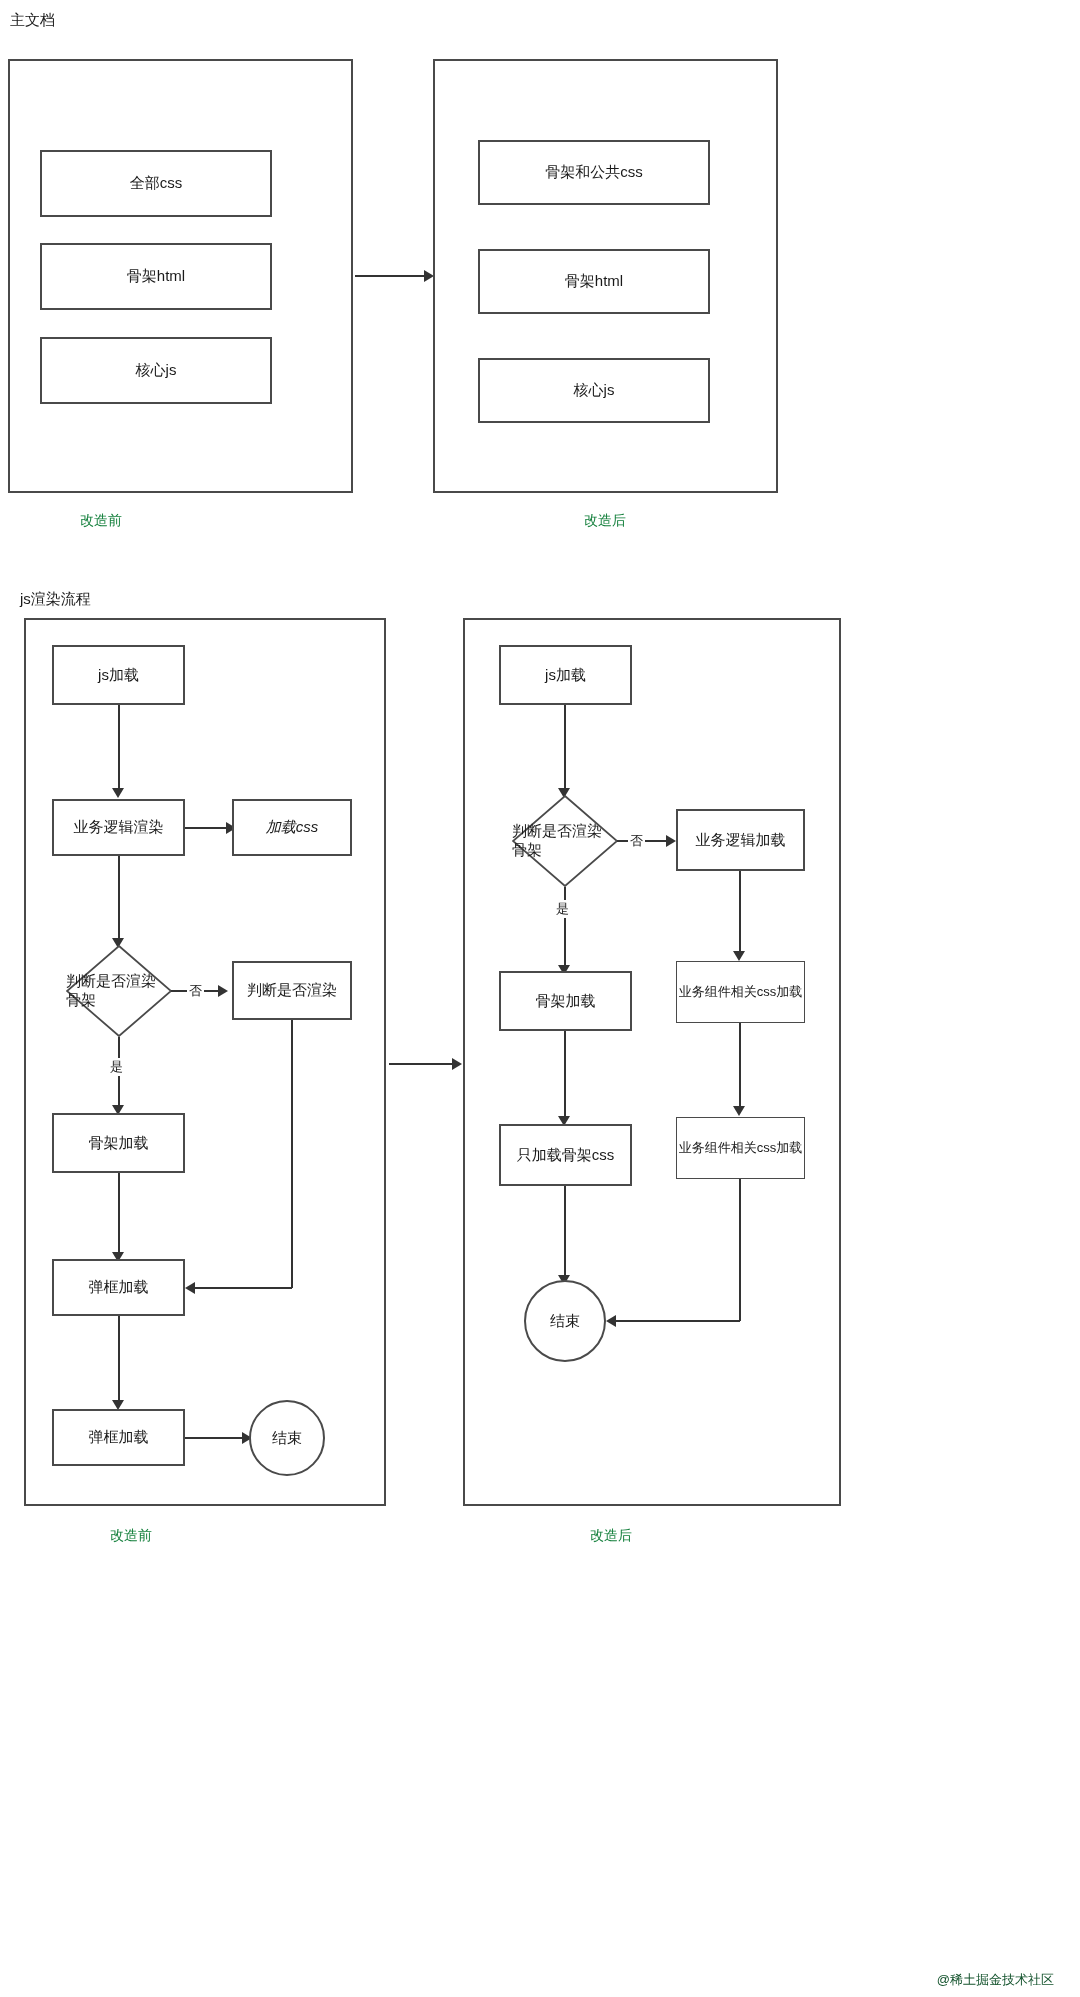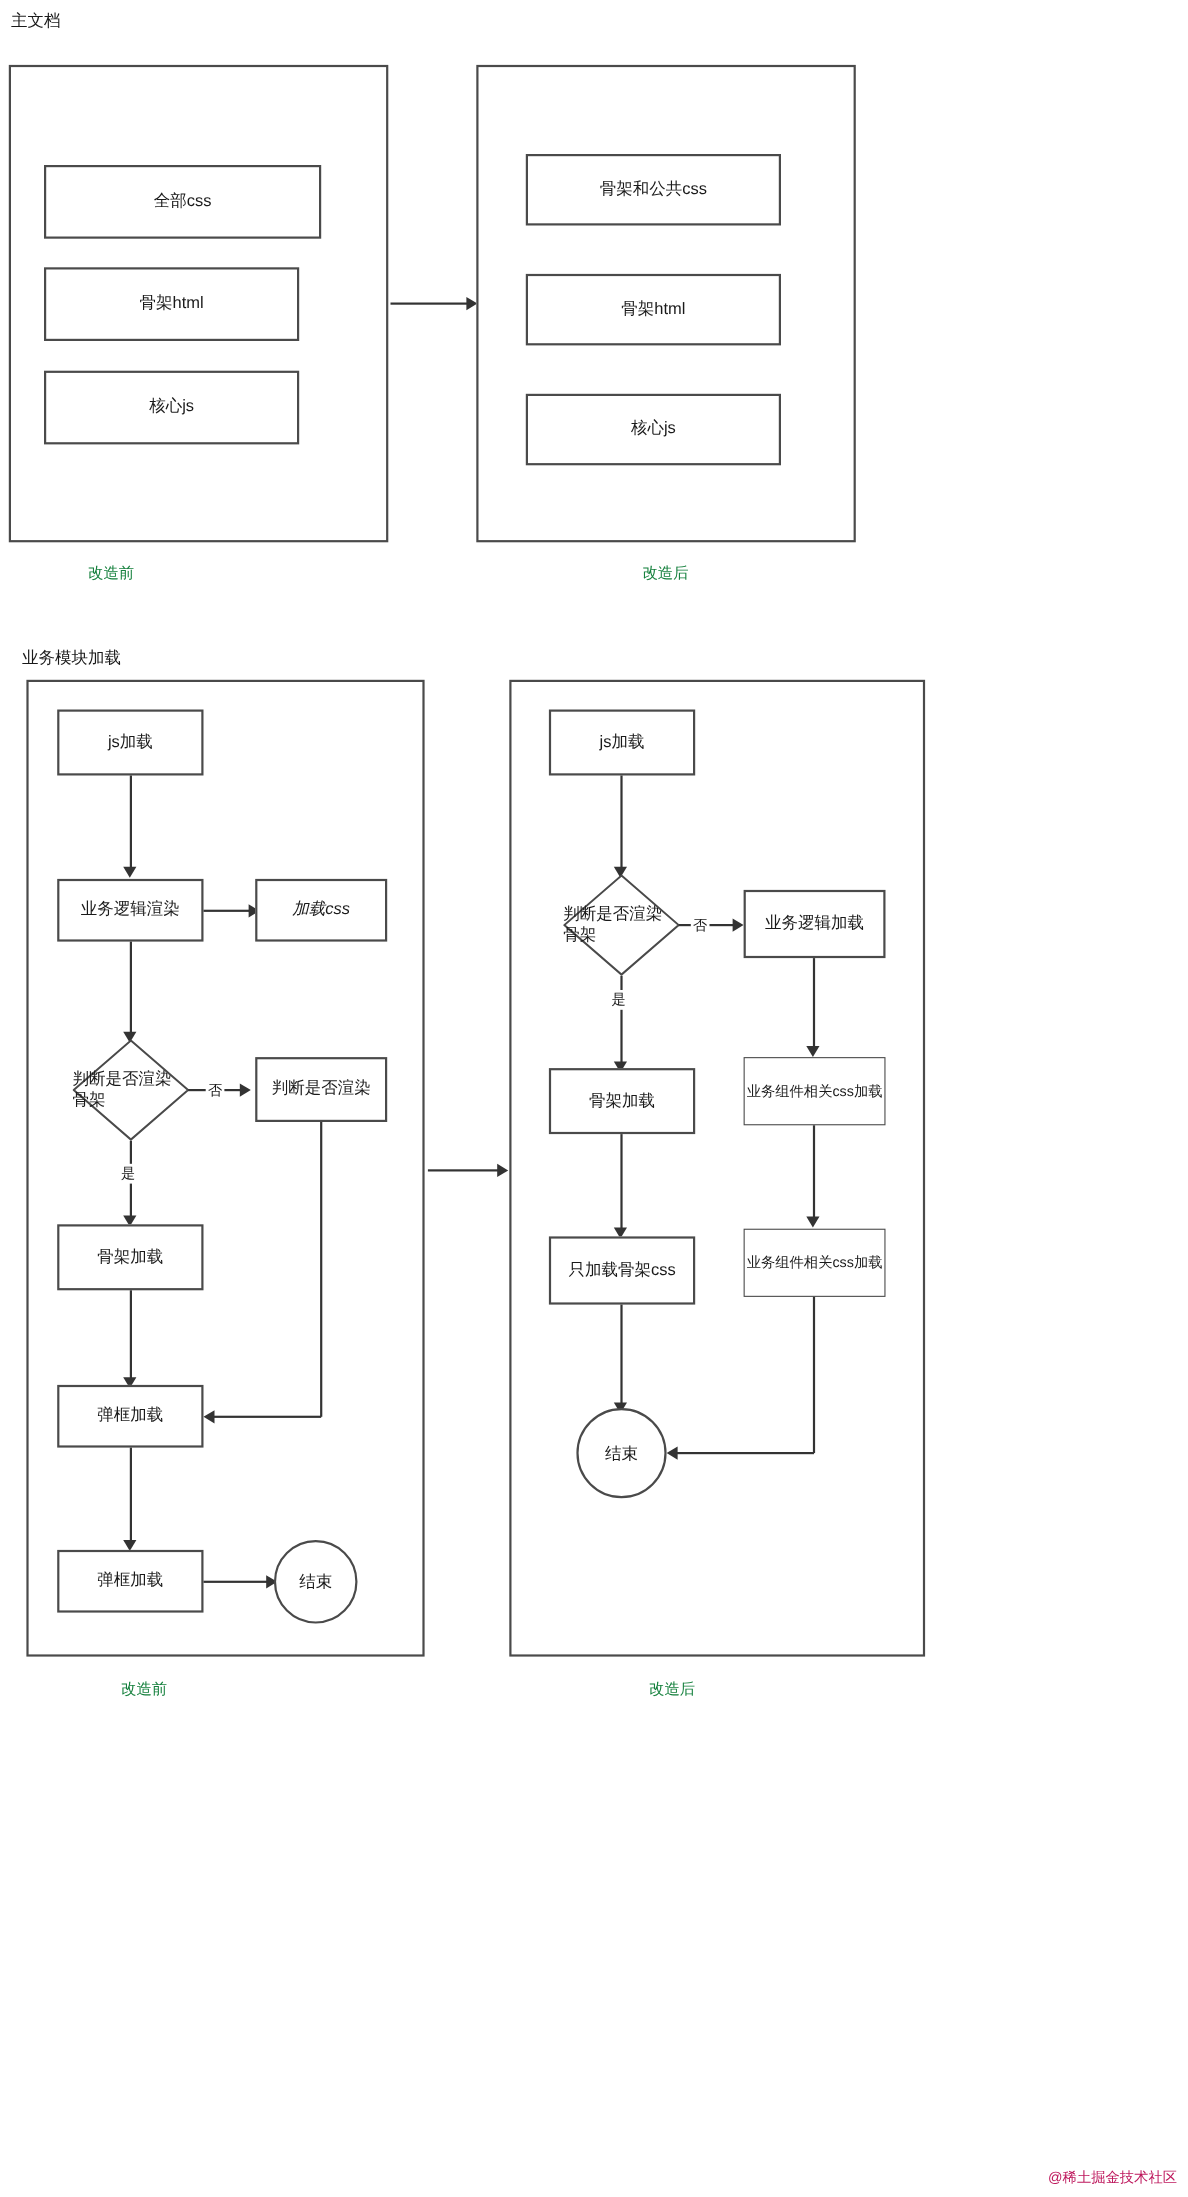--- a/index.html
+++ b/index.html
@@ -47,46 +47,46 @@
   
   .ln{position:absolute;background:#333;}
   .lnv{width:1.8px;}
   .lnh{height:1.8px;}
   .arrow-d,.arrow-r,.arrow-l{position:absolute;width:0;height:0;}
   .arrow-d{border-left:6px solid transparent;border-right:6px solid transparent;border-top:10px solid #333;}
   .arrow-r{border-top:6px solid transparent;border-bottom:6px solid transparent;border-left:10px solid #333;}
   .arrow-l{border-top:6px solid transparent;border-bottom:6px solid transparent;border-right:10px solid #333;}
   .edge-label{position:absolute;font-size:13px;color:#1a1a1a;background:#fff;padding:0 2px;white-space:nowrap;}
   .caption{position:absolute;font-size:14px;color:#15803d;white-space:nowrap;}
-  .watermark{position:absolute;right:10px;bottom:8px;font-size:13px;color:#be185d;white-space:nowrap;}
+  .watermark{position:absolute;right:26px;bottom:8px;font-size:13px;color:#14532d;white-space:nowrap;}
 </style>
 </head>
 <body>
 
 <div class="section-title abs" style="left:10px;top:12px;">主文档</div>
 
 <div class="outer" style="left:8px;top:59px;width:345px;height:434px;"></div>
 
-<div class="node" style="left:40px;top:150px;width:252px;height:67px;">全部css</div>
+<div class="node" style="left:40px;top:150px;width:232px;height:67px;">全部css</div>
 <div class="node" style="left:40px;top:243px;width:232px;height:67px;">骨架html</div>
 <div class="node" style="left:40px;top:337px;width:232px;height:67px;">核心js</div>
 
 <div class="ln lnh" style="left:355px;top:275px;width:72px;"></div>
 <div class="arrow-r" style="left:424px;top:270px;"></div>
 
 <div class="outer" style="left:433px;top:59px;width:345px;height:434px;"></div>
 
 <div class="node" style="left:478px;top:140px;width:232px;height:65px;">骨架和公共css</div>
 <div class="node" style="left:478px;top:249px;width:232px;height:65px;">骨架html</div>
 <div class="node" style="left:478px;top:358px;width:232px;height:65px;">核心js</div>
 
 <div class="caption" style="left:80px;top:512px;">改造前</div>
 <div class="caption" style="left:584px;top:512px;">改造后</div>
 
-<div class="section-title abs" style="left:20px;top:591px;">业务模块加载</div>
+<div class="section-title abs" style="left:20px;top:591px;">js渲染流程</div>
 
 <div class="outer" style="left:24px;top:618px;width:362px;height:888px;"></div>
 
 <div class="node" style="left:52px;top:645px;width:133px;height:60px;">js加载</div>
 <div class="ln lnv" style="left:118px;top:705px;height:86px;"></div>
 <div class="arrow-d" style="left:112px;top:788px;"></div>
 
 <div class="node" style="left:52px;top:799px;width:133px;height:57px;">业务逻辑渲染</div>
 
 <div class="ln lnh" style="left:185px;top:827px;width:46px;"></div>

